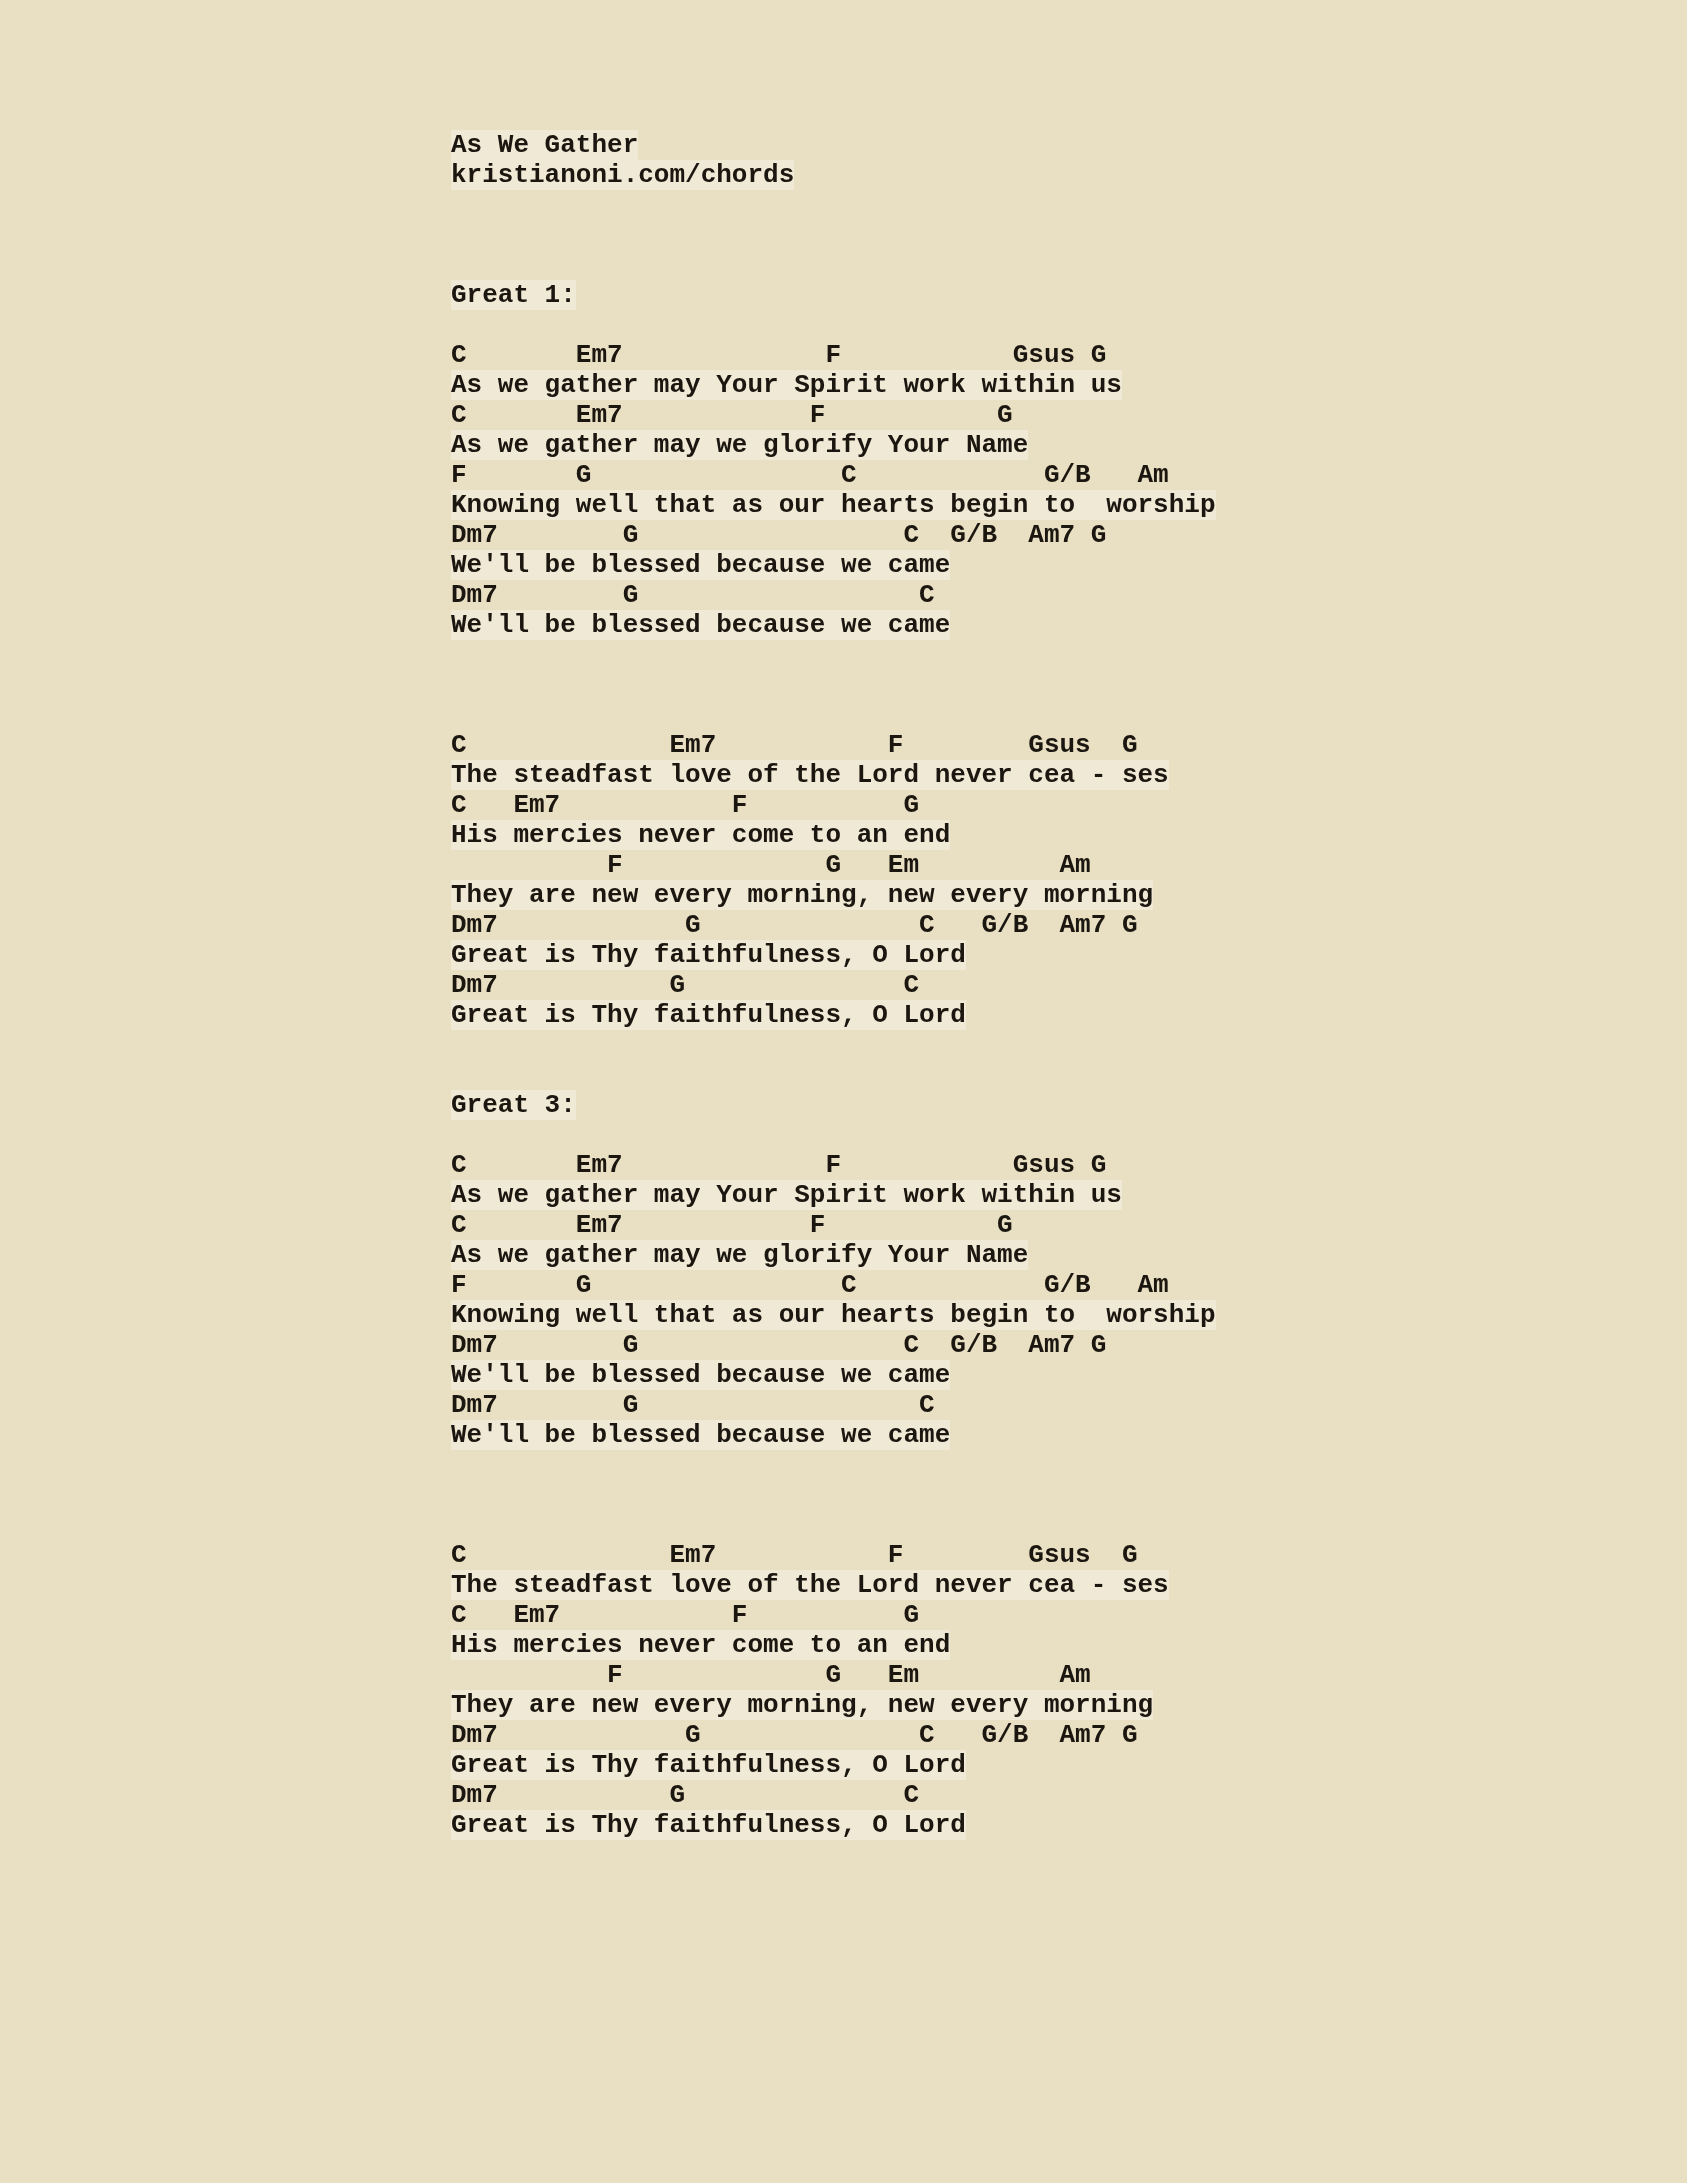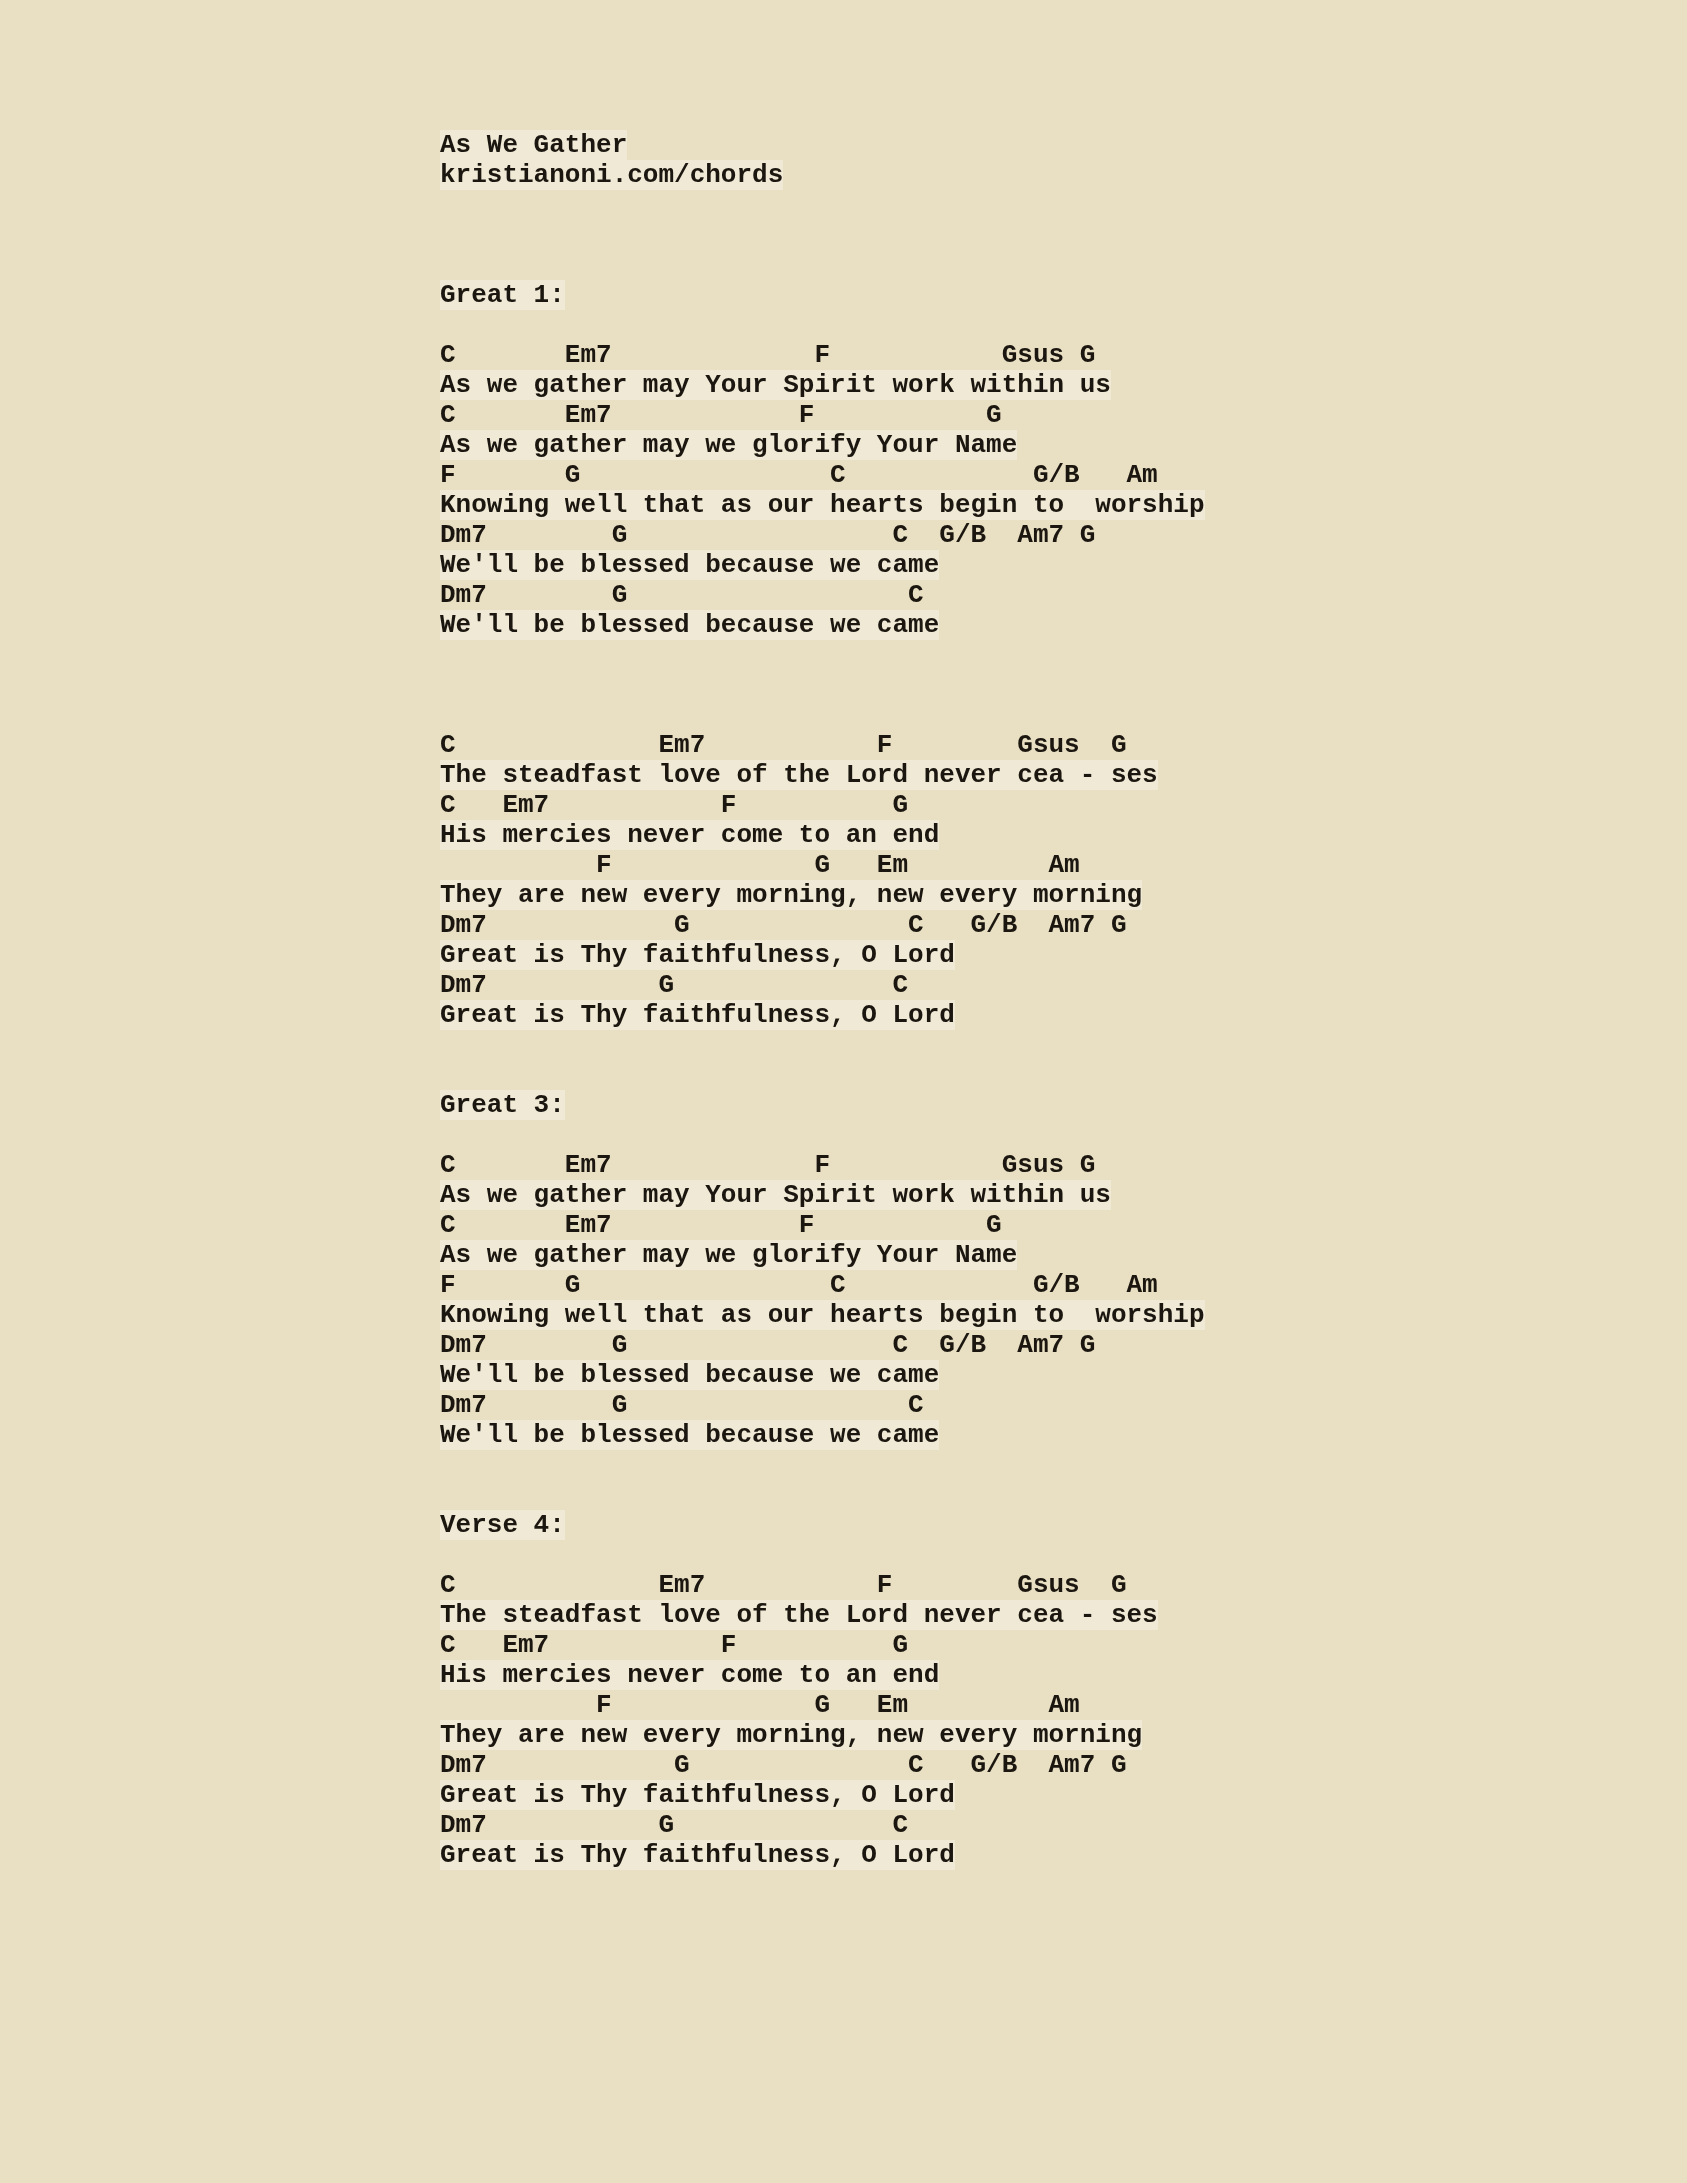--- a/index.html
+++ b/index.html
@@ -12,21 +12,21 @@
   .page {
     position: relative;
     width: 1687px;
     height: 2183px;
     background: #e9e0c4;
     overflow: hidden;
   }
   .sheet {
     position: absolute;
     top: 130px;
-    left: 440px;
+    left: 451px;
     font-family: "Liberation Mono", "DejaVu Sans Mono", monospace;
     font-weight: 700;
     font-size: 26px;
     line-height: 30px;
     color: #1b160f;
   }
   .line {
     height: 30px;
     white-space: pre;
   }
@@ -82,21 +82,20 @@
       <div class="line chords"><span class="txt">C       Em7            F           G</span></div>
       <div class="line lyric"><span class="txt halo">As we gather may we glorify Your Name</span></div>
       <div class="line chords"><span class="txt">F       G                C            G/B   Am</span></div>
       <div class="line lyric"><span class="txt halo">Knowing well that as our hearts begin to  worship</span></div>
       <div class="line chords"><span class="txt">Dm7        G                 C  G/B  Am7 G</span></div>
       <div class="line lyric"><span class="txt halo">We'll be blessed because we came</span></div>
       <div class="line chords"><span class="txt">Dm7        G                  C</span></div>
       <div class="line lyric"><span class="txt halo">We'll be blessed because we came</span></div>
       <div class="line blank"></div>
       <div class="line blank"></div>
-      <div class="line heading"><span class="txt halo">Verse 4:</span></div>
       <div class="line blank"></div>
       <div class="line chords"><span class="txt">C             Em7           F        Gsus  G</span></div>
       <div class="line lyric"><span class="txt halo">The steadfast love of the Lord never cea - ses</span></div>
       <div class="line chords"><span class="txt">C   Em7           F          G</span></div>
       <div class="line lyric"><span class="txt halo">His mercies never come to an end</span></div>
       <div class="line chords"><span class="txt">          F             G   Em         Am</span></div>
       <div class="line lyric"><span class="txt halo">They are new every morning, new every morning</span></div>
       <div class="line chords"><span class="txt">Dm7            G              C   G/B  Am7 G</span></div>
       <div class="line lyric"><span class="txt halo">Great is Thy faithfulness, O Lord</span></div>
       <div class="line chords"><span class="txt">Dm7           G              C</span></div>

